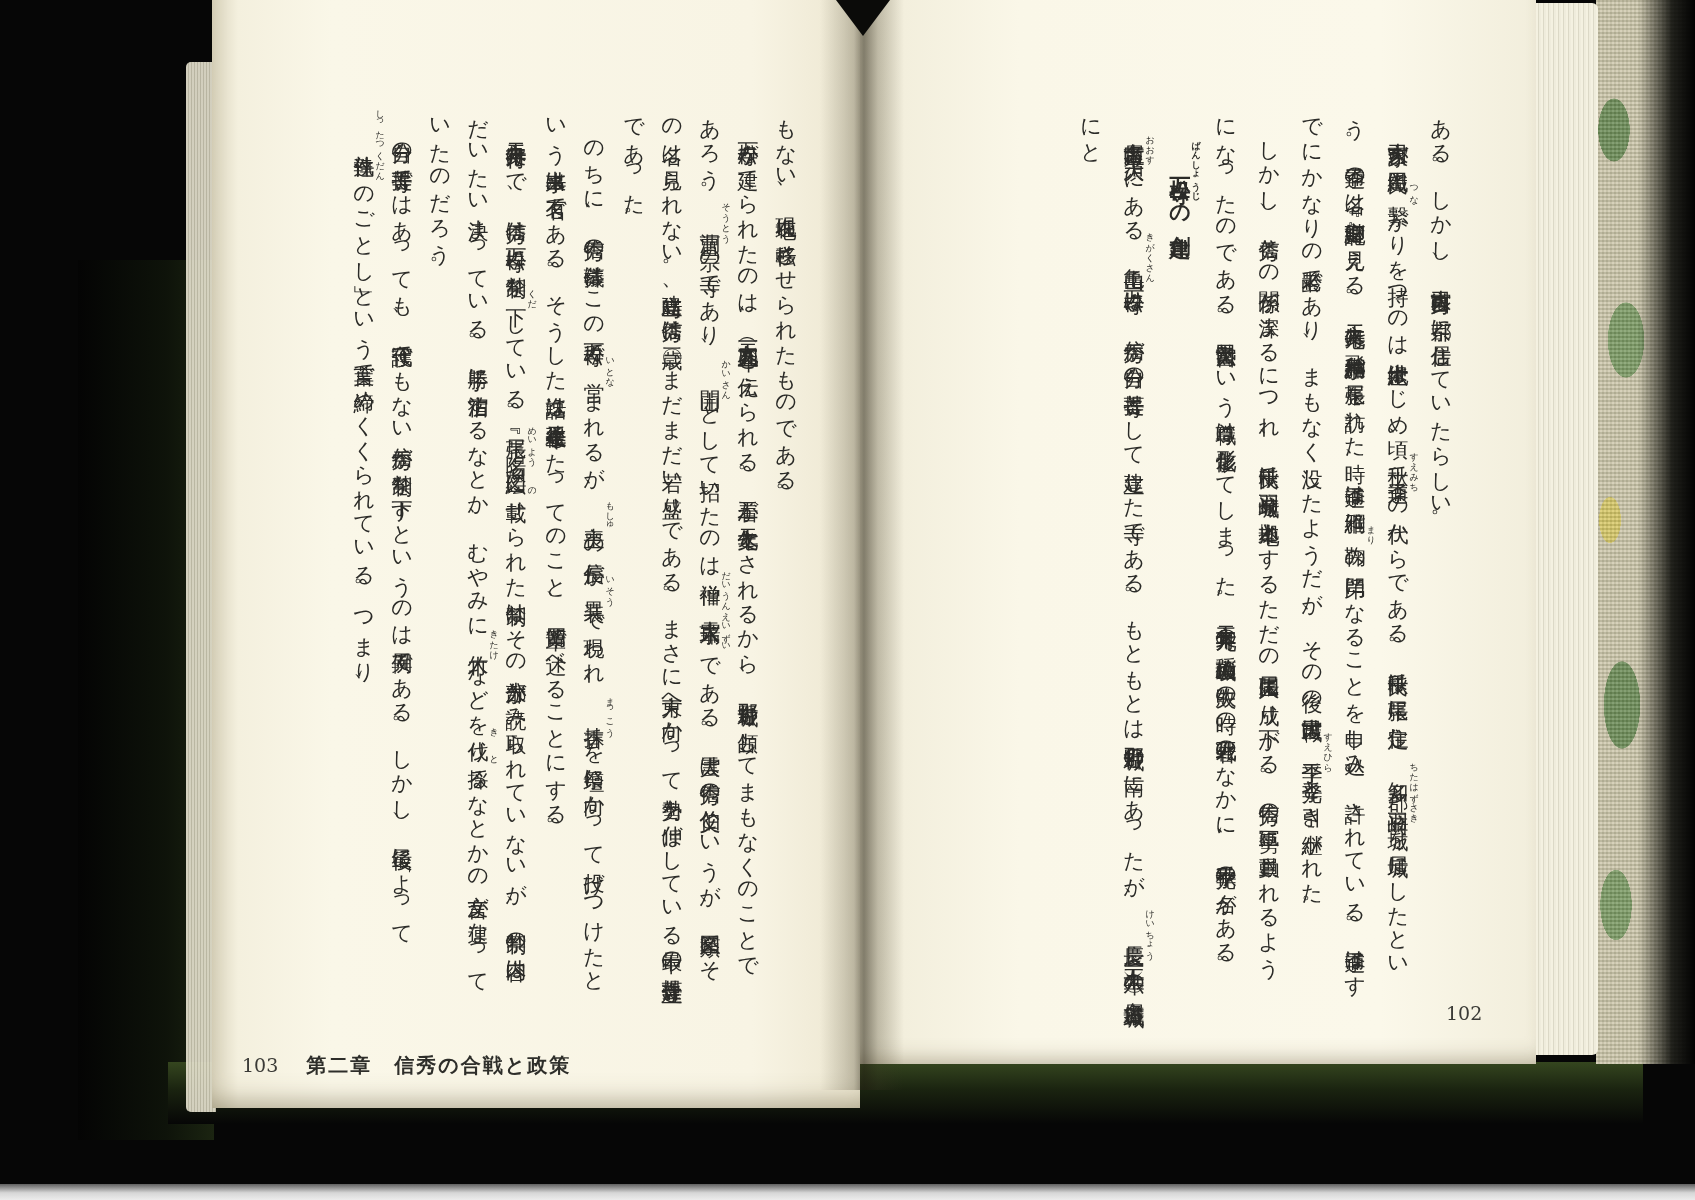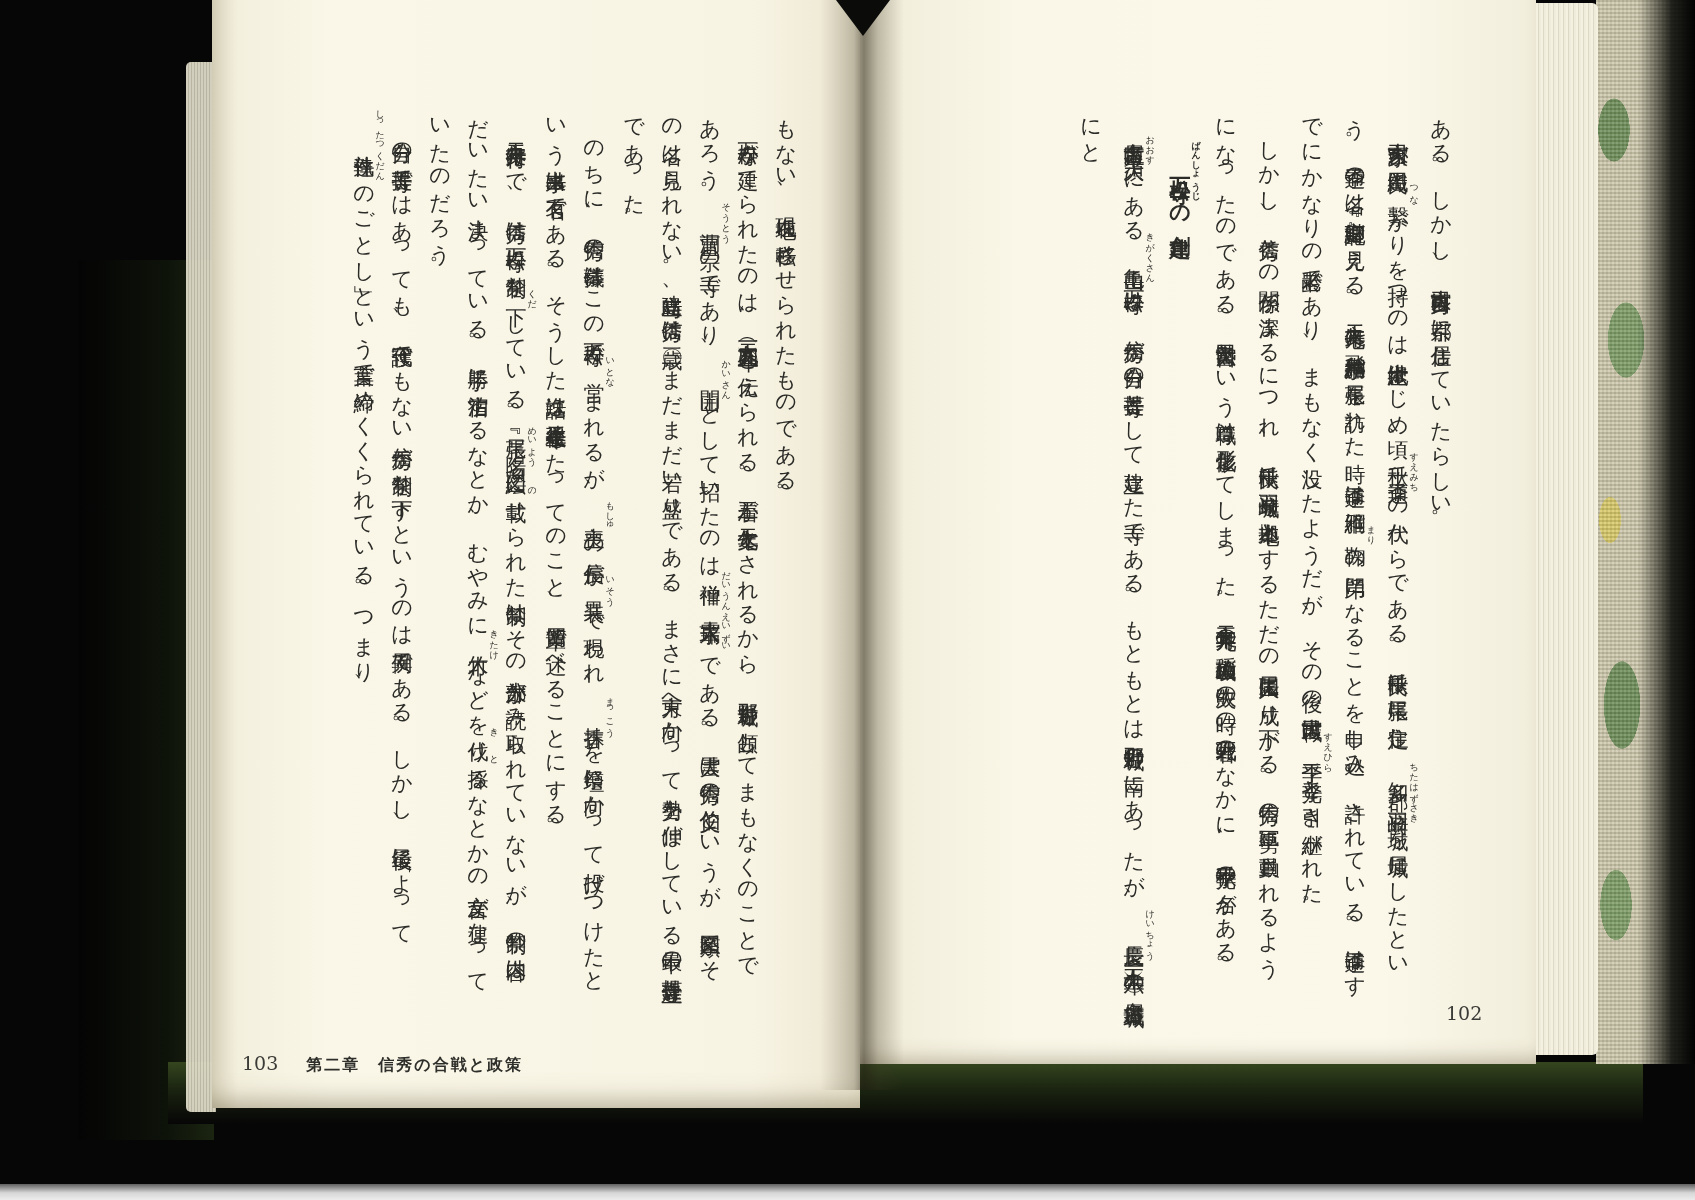--- a/index.html
+++ b/index.html
@@ -53,21 +53,21 @@
   .vtext p.indent{text-indent:22px;}
   .vtext h3{margin:0 3px;font-family:"DejaVu Sans","Liberation Sans",sans-serif;
     font-weight:bold;font-size:21px;text-indent:30px;letter-spacing:3px;}
   ruby{ruby-align:center;}
   rt{font-size:9px;letter-spacing:0;}
 
   
   .footer-l{position:absolute;left:14px;top:1052px;display:flex;align-items:baseline;gap:28px;margin-left:16px;}
   .pnum{font-size:19px;color:#3a3a36;}
   .runtitle{font-family:Liberation Sans, sans-serif;font-weight:bold;
-    font-size:16px;color:#2e2e2a;letter-spacing:2px;}
+    font-size:20px;color:#2e2e2a;letter-spacing:2px;}
   .pnum-r{position:absolute;left:586px;top:1002px;font-size:19px;color:#3a3a36;}
 </style>
 </head>
 <body>
 
 <div class="stage">
   <div class="bg-left-cover"></div>
   <div class="cover-bottom"></div>
   <div class="cloth-right"></div>
   <div class="edge-stack-left"></div>

